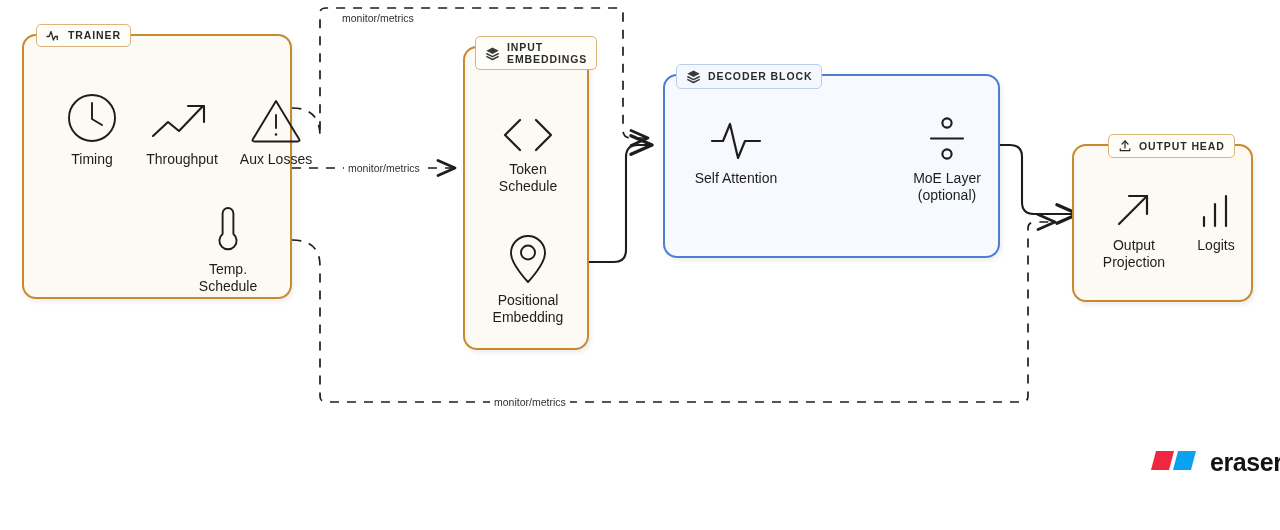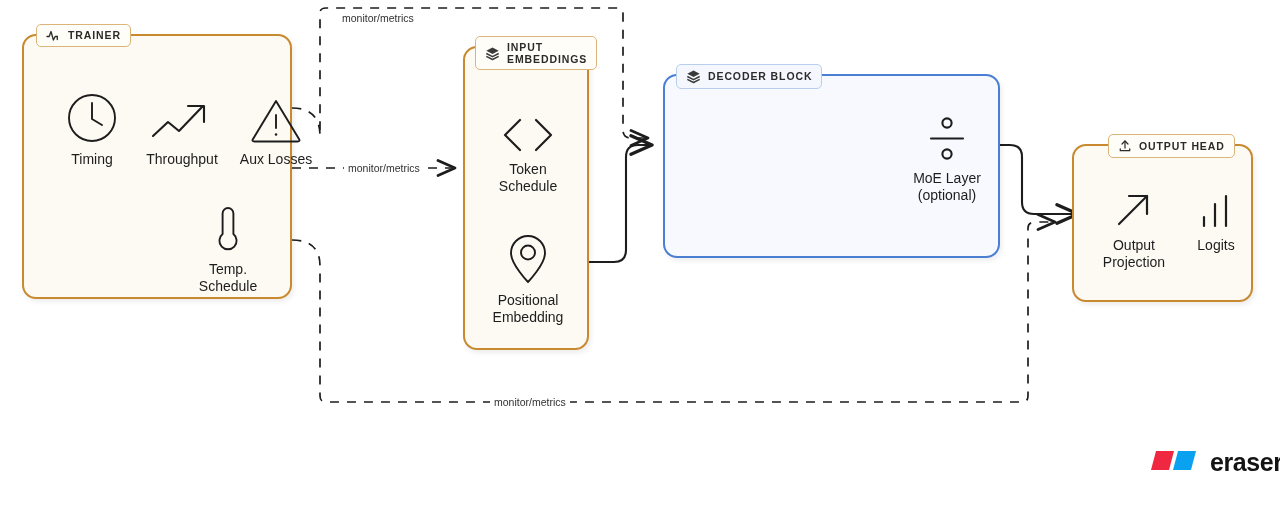--- a/index.html
+++ b/index.html
@@ -170,20 +170,28 @@
       <span>
         <svg width="15" height="15" viewBox="0 0 16 16">
           <path d="M8,1.6 L14.6,5 L8,8.4 L1.4,5 Z" fill="#3a3a3a"></path>
           <path d="M1.4,8 L8,11.4 L14.6,8" fill="none" stroke="#3a3a3a" stroke-width="1.5" stroke-linejoin="round"></path>
           <path d="M1.4,11 L8,14.4 L14.6,11" fill="none" stroke="#3a3a3a" stroke-width="1.5" stroke-linejoin="round"></path>
         </svg>
       </span>
       <span class="btxt">DECODER BLOCK</span>
     </div>
 
+    <div class="node" style="left:18px;top:43px;width:106px;">
+      <div class="glyph" style="height:44px;">
+        <svg width="56" height="44" viewBox="0 0 56 44">
+          <path d="M4,22 L15,22 L22,5 L30,39 L37,22 L52,22" fill="none" stroke="#1d1d1d" stroke-width="2.2" stroke-linecap="round" stroke-linejoin="round"></path>
+        </svg>
+      </div>
+      <div class="lbl">Self Attention</div>
+    </div>
 
 
     <div class="node" style="left:234px;top:38px;width:96px;">
       <div class="glyph" style="height:49px;">
         <svg width="40" height="49" viewBox="0 0 40 49">
           <circle cx="20" cy="9" r="4.6" fill="none" stroke="#1d1d1d" stroke-width="2.1"></circle>
           <path d="M4,24.5 L36,24.5" fill="none" stroke="#1d1d1d" stroke-width="2.1" stroke-linecap="round"></path>
           <circle cx="20" cy="40" r="4.6" fill="none" stroke="#1d1d1d" stroke-width="2.1"></circle>
         </svg>
       </div>

